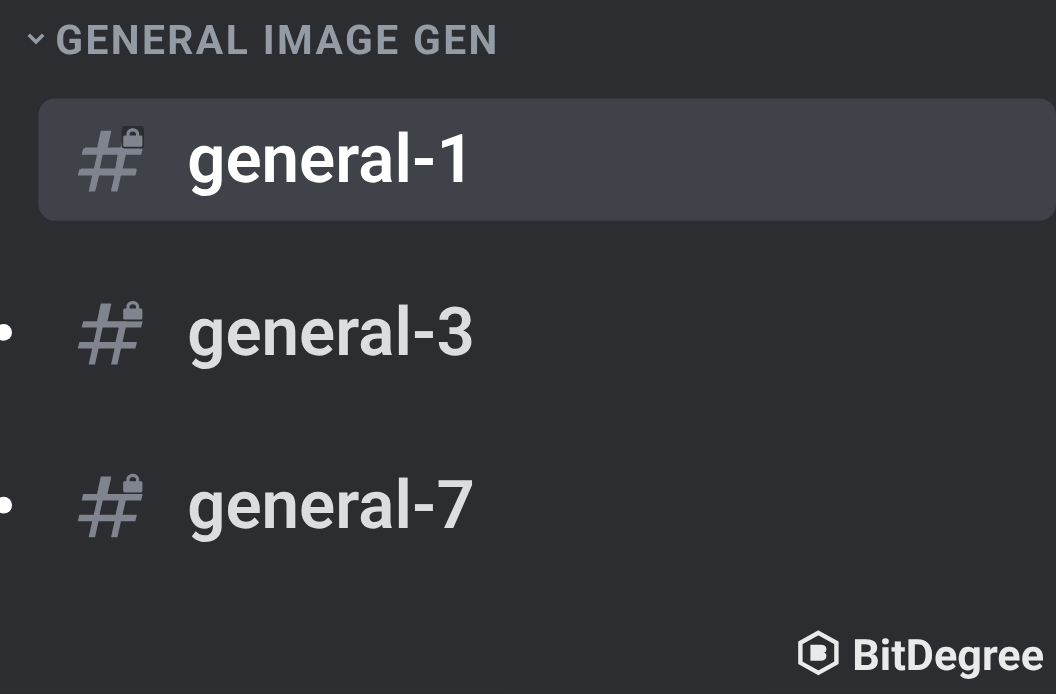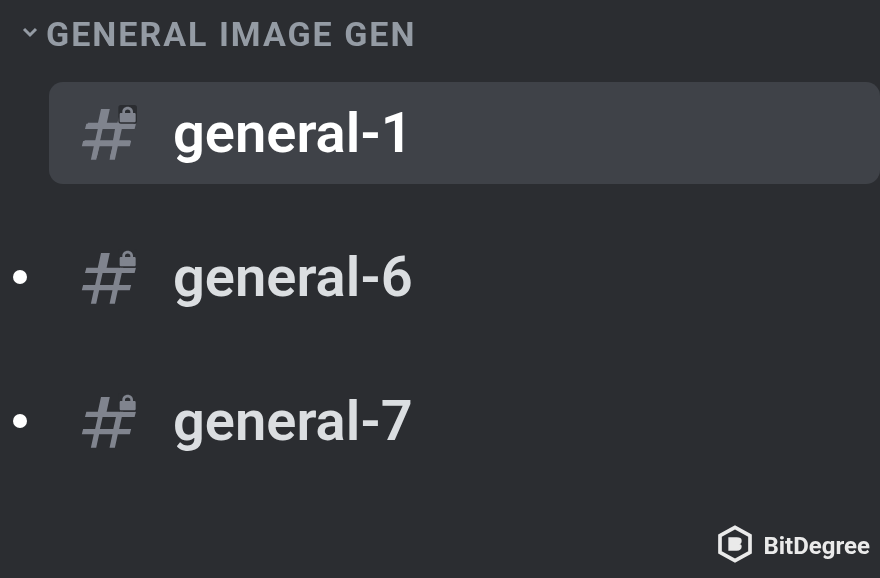--- a/index.html
+++ b/index.html
@@ -47,21 +47,20 @@
       padding-top: 0;
     }
 
     .channel-item {
       display: flex;
       align-items: center;
       padding: 18px 28px 18px 28px;
       border-radius: 14px;
       cursor: pointer;
       position: relative;
-      margin-left: 17px;
     }
 
     .channel-item.selected {
       background: #3f4248;
     }
 
     .channel-icon-wrap {
       position: relative;
       width: 64px;
       height: 64px;
@@ -100,21 +99,21 @@
     }
 
     .watermark-icon {
       width: 40px;
       height: 40px;
       color: #ffffff;
     }
 
     .watermark-text {
       color: #ffffff;
-      font-size: 24px;
+      font-size: 36px;
       font-weight: 700;
     }
 
     .indicator-dot {
       position: absolute;
       left: 0;
       top: 50%;
       transform: translateY(-50%);
       width: 14px;
       height: 14px;
@@ -151,21 +150,21 @@
 
   <div class="channel-item">
     <span class="indicator-dot"></span>
     <span class="channel-icon-wrap">
       <svg class="hash-icon" viewBox="0 0 24 24" fill="currentColor">
         <path d="M9 3l-1.2 5.5H3.5L3 10.5h4.8L6.8 15H2.3l-.5 2h4.5L5.2 22h2l1.1-5h5l-1.1 5h2l1.1-5h4.5l.5-2h-4.5l1-4.5h4.8l.5-2h-4.8L19.3 3h-2l-1.2 5.5h-5L12.3 3h-2zM9.6 10.5h5l-1 4.5h-5l1-4.5z"></path>
         <rect x="15.5" y="1.5" width="7" height="7" rx="1" fill="#2b2d31"></rect>
         <path d="M19 2.2c-1.1 0-2 .8-2 1.8v.5h-.5c-.3 0-.5.2-.5.5v2.5c0 .3.2.5.5.5h5c.3 0 .5-.2.5-.5V5c0-.3-.2-.5-.5-.5H21V4c0-1-.9-1.8-2-1.8zm0 1c.6 0 1 .4 1 .8v.5h-2V4c0-.4.4-.8 1-.8z" fill="currentColor"></path>
       </svg>
     </span>
-    <span class="channel-name">general-6</span>
+    <span class="channel-name">general-3</span>
   </div>
 
   <div class="channel-item">
     <span class="indicator-dot"></span>
     <span class="channel-icon-wrap">
       <svg class="hash-icon" viewBox="0 0 24 24" fill="currentColor">
         <path d="M9 3l-1.2 5.5H3.5L3 10.5h4.8L6.8 15H2.3l-.5 2h4.5L5.2 22h2l1.1-5h5l-1.1 5h2l1.1-5h4.5l.5-2h-4.5l1-4.5h4.8l.5-2h-4.8L19.3 3h-2l-1.2 5.5h-5L12.3 3h-2zM9.6 10.5h5l-1 4.5h-5l1-4.5z"></path>
         <rect x="15.5" y="1.5" width="7" height="7" rx="1" fill="#2b2d31"></rect>
         <path d="M19 2.2c-1.1 0-2 .8-2 1.8v.5h-.5c-.3 0-.5.2-.5.5v2.5c0 .3.2.5.5.5h5c.3 0 .5-.2.5-.5V5c0-.3-.2-.5-.5-.5H21V4c0-1-.9-1.8-2-1.8zm0 1c.6 0 1 .4 1 .8v.5h-2V4c0-.4.4-.8 1-.8z" fill="currentColor"></path>
       </svg>

